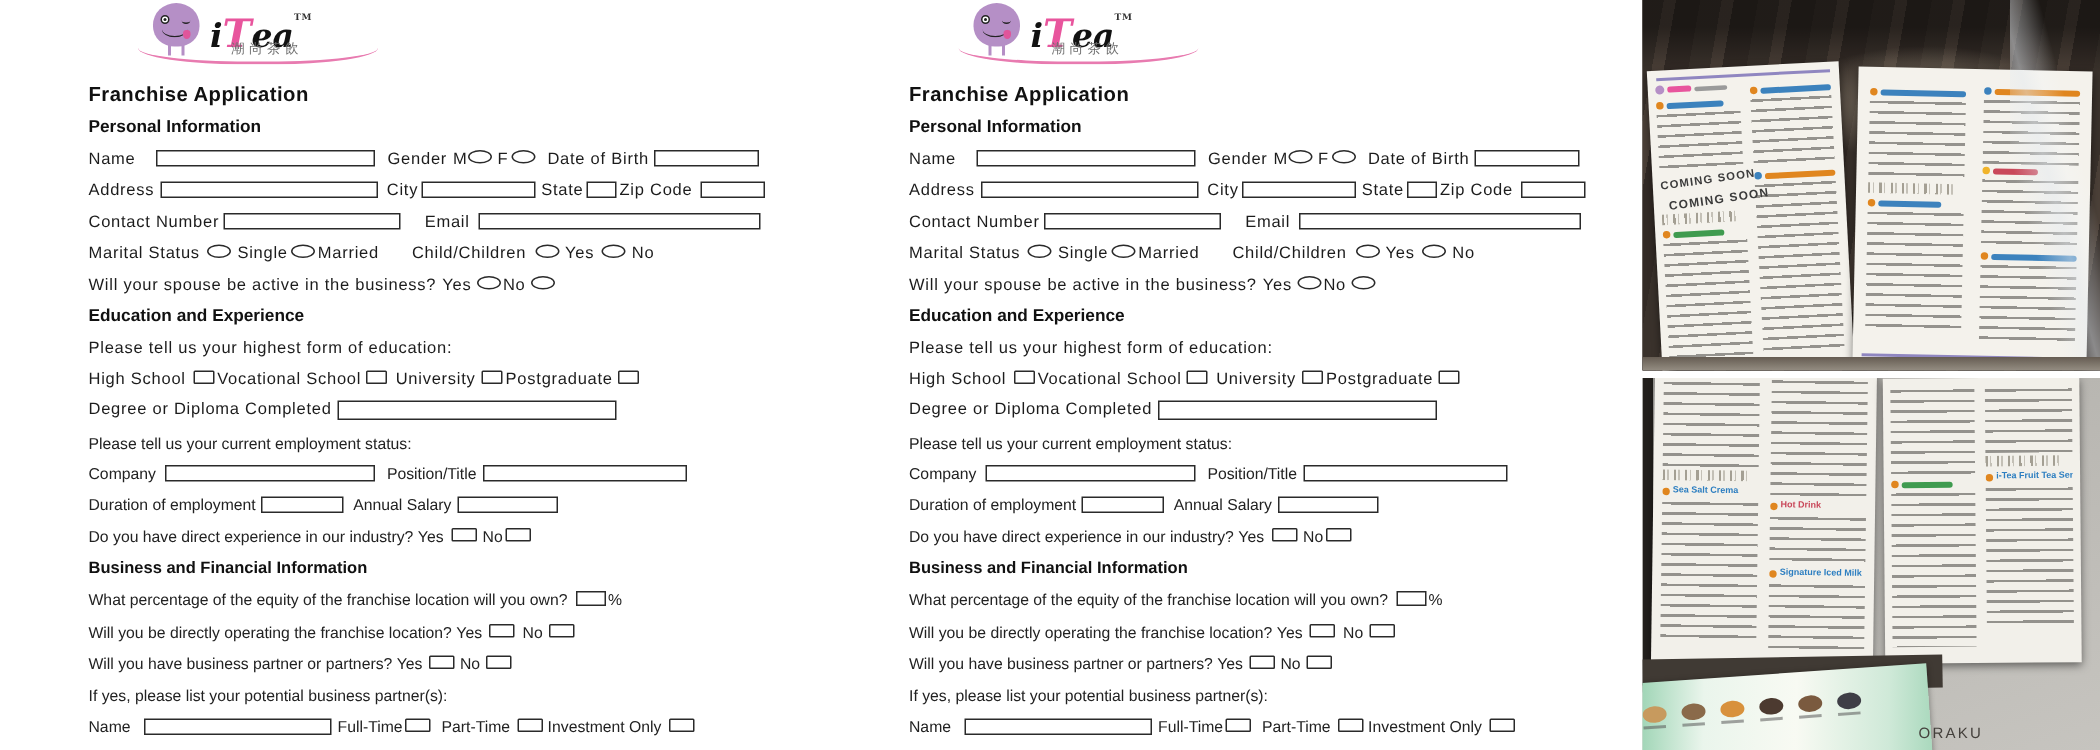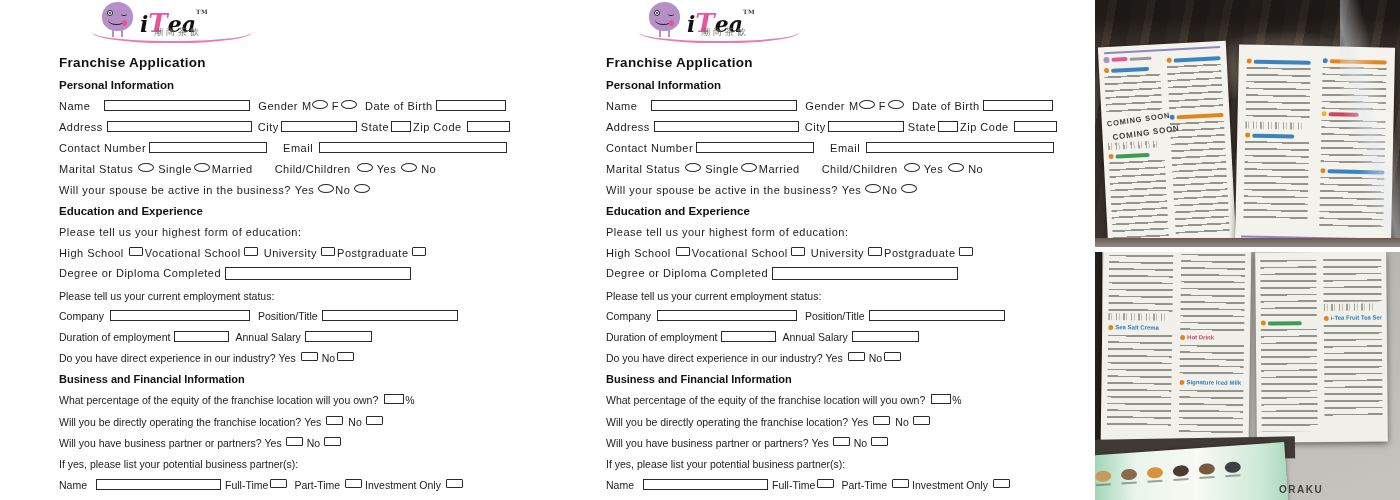--- a/index.html
+++ b/index.html
@@ -75,21 +75,21 @@
   .poster{position:absolute;left:-8px;top:197px;width:200px;height:75px;transform:rotate(-4deg);
     background:linear-gradient(95deg,#8fceaa,#eaf5ec 25%,#f8faf3 55%,#cfe9d8 85%,#a8d8bc);
     box-shadow:0 1px 4px rgba(0,0,0,.4);}
   .food-row{position:absolute;left:8px;display:flex;gap:9px;}
   .food{width:17px;display:flex;flex-direction:column;align-items:center;gap:2px;}
   .food .ph{width:16px;height:11px;border-radius:50%;}
   .food .cap{width:15px;height:2px;background:rgba(90,90,90,.55);}
   .food:nth-child(1) .ph{background:#c79a5e}.food:nth-child(2) .ph{background:#8a6a4a}
   .food:nth-child(3) .ph{background:#d8913c}.food:nth-child(4) .ph{background:#4c3a30}
   .food:nth-child(5) .ph{background:#7a5a3f}.food:nth-child(6) .ph{background:#3e3e46}
-  .wall-text{position:absolute;left:184px;top:232px;font-size:10px;font-weight:bold;color:#44403c;letter-spacing:1.5px;}
+  .wall-text{position:absolute;left:184px;top:232px;font-size:10px;font-weight:normal;color:#44403c;letter-spacing:1.5px;}
 </style>
 </head>
 <body>
 
 <div class="screen">
 
   <div class="form-copy left">
   <div class="logo">
     <div class="swoosh"></div>
     <div class="blob">

